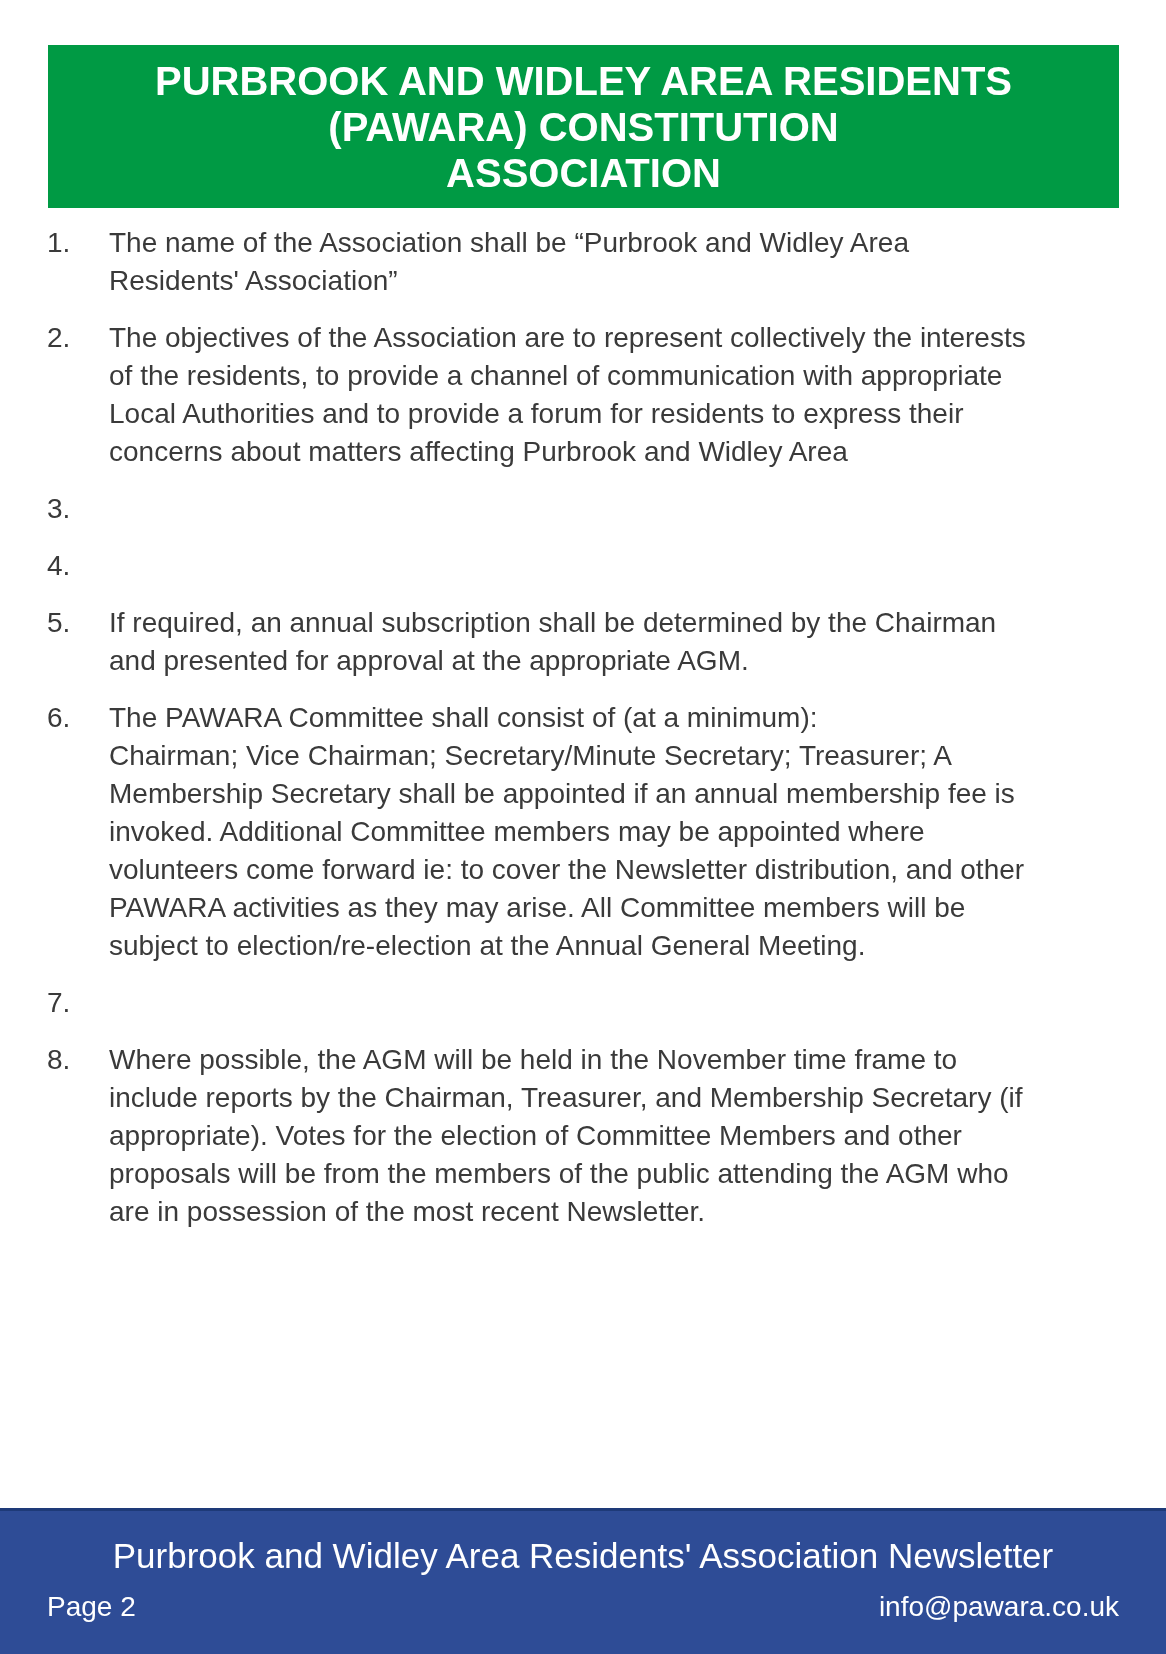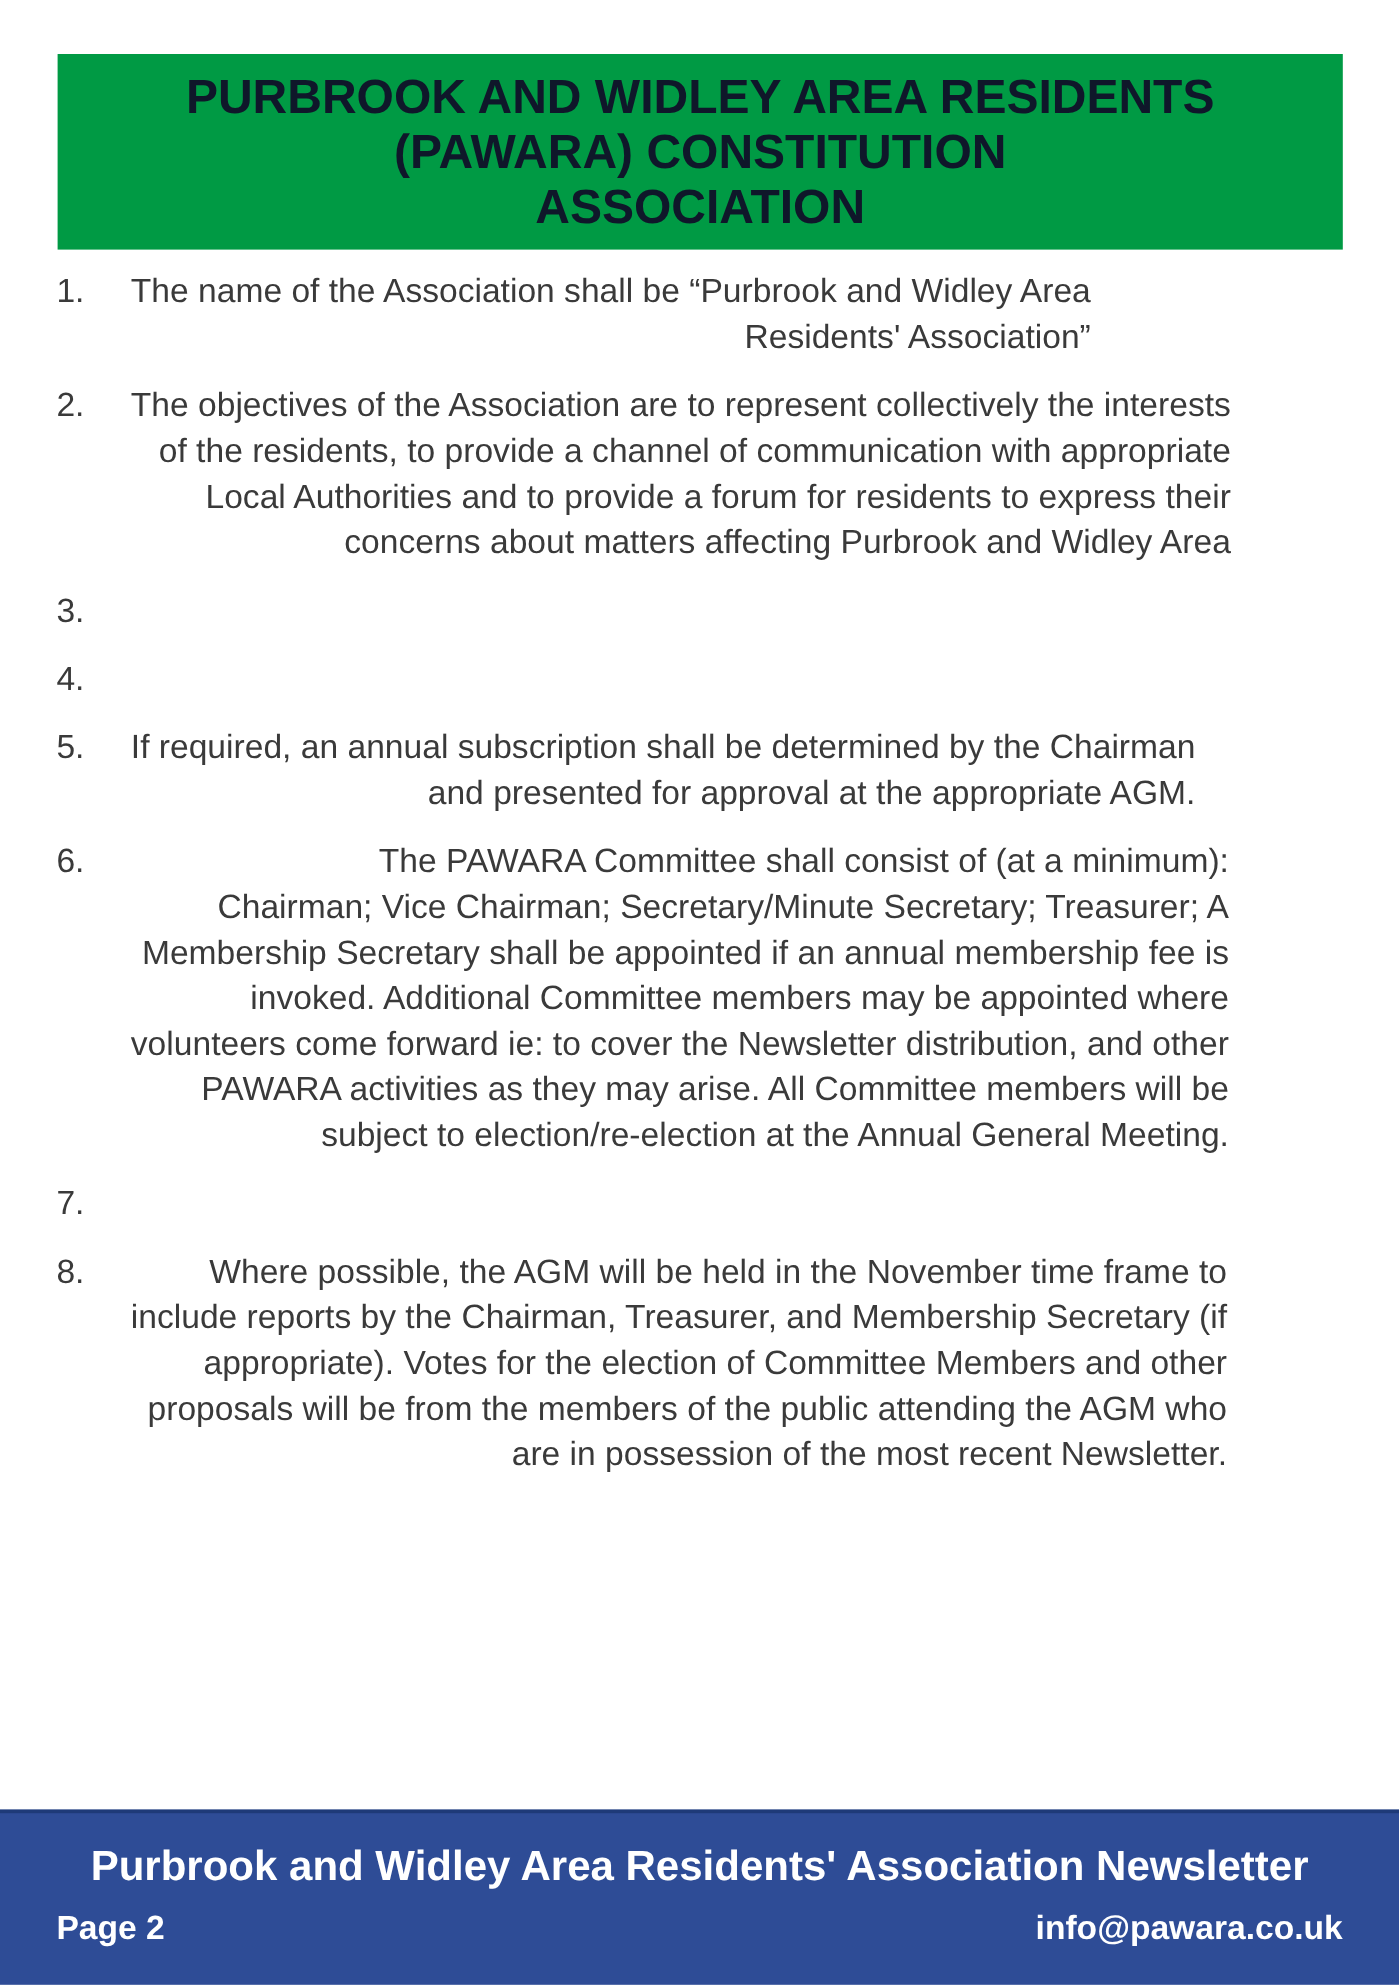--- a/index.html
+++ b/index.html
@@ -11,21 +11,21 @@
     position: relative;
     overflow: hidden;
   }
   .banner {
     position: absolute;
     left: 48px;
     top: 45px;
     width: 1071px;
     height: 163px;
     background: #009A44;
-    color: #0f172a;
+    color: #ffffff;
     font-weight: bold;
     font-size: 40px;
     line-height: 46px;
     text-align: center;
     display: flex;
     flex-direction: column;
     justify-content: center;
   }
   .content {
     position: absolute;
@@ -39,33 +39,32 @@
   .item {
     display: flex;
     margin-bottom: 19px;
   }
   .item-num {
     width: 62px;
     flex-shrink: 0;
   }
   .item-text {
     white-space: pre;
-    text-align: right;
   }
   .footer {
     position: absolute;
     left: 0;
     top: 1508px;
     width: 1166px;
     height: 146px;
     background: #2E4C96;
     border-top: 3px solid #1E3A78;
     box-sizing: border-box;
     color: #ffffff;
-    font-weight: bold;
+    font-weight: normal;
     padding: 26px 47px 0 47px;
   }
   .footer-title {
     text-align: center;
     font-size: 35px;
     line-height: 38px;
     white-space: nowrap;
   }
   .footer-row {
     display: flex;

